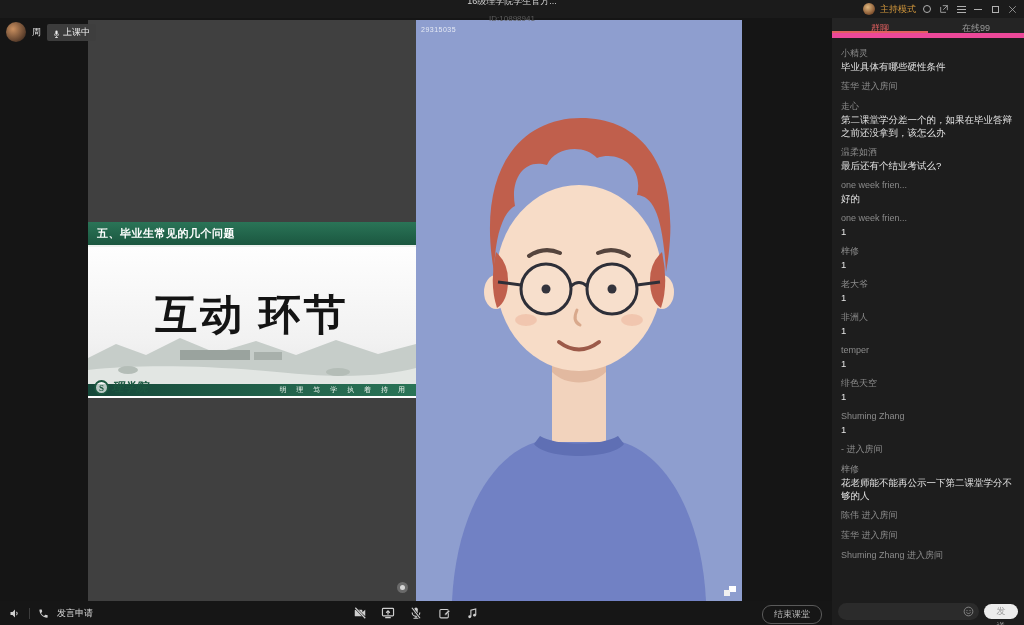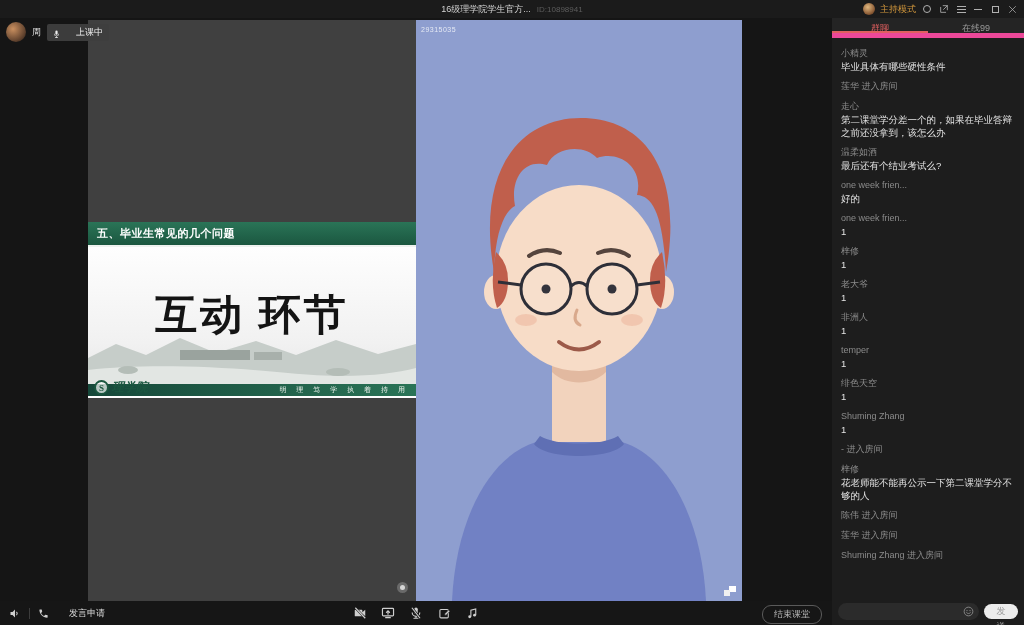--- a/index.html
+++ b/index.html
@@ -4,38 +4,38 @@
 <style>
   * { box-sizing: border-box; margin: 0; padding: 0; }
   html,body { width:1024px; height:625px; overflow:hidden; }
   body {
     position:relative; background:#151515;
     font-family:"Liberation Sans","DejaVu Sans",sans-serif;
     -webkit-font-smoothing:antialiased;
   }
   
   .titlebar { position:absolute; top:0; left:0; width:1024px; height:18px; background:#1b1b1b; z-index:30; }
-  .title-center { position:absolute; left:0; right:0; top:0; height:18px; display:flex; align-items:center; justify-content:center; gap:6px; }
+  .title-center { position:absolute; left:0; right:0; top:0; height:18px; display:flex; align-items:center; justify-content:center; gap:6px;flex-direction:column; }
   .room-title { font-size:9px; color:#d2d2d2; }
   .room-id { font-size:8px; color:#5d5d5d; }
   .title-right { position:absolute; right:6px; top:0; height:18px; display:flex; align-items:center; gap:5px; }
   .tb-avatar { width:12px; height:12px; border-radius:50%; background:radial-gradient(circle at 40% 35%, #e0b87f, #8a5a35 65%, #3a2414); }
   .mode-label { font-size:9px; color:#d2973c; }
   .wicon { display:inline-flex; align-items:center; justify-content:center; width:12px; height:12px; cursor:pointer; }
   .ic-ring { width:8px; height:8px; border:1px solid #b0b0b0; border-radius:50%; }
   .ic-menu { width:9px; height:7px; border-top:1px solid #b0b0b0; border-bottom:1px solid #b0b0b0; position:relative; }
   .ic-menu::after { content:""; position:absolute; left:0; right:0; top:2px; height:1px; background:#b0b0b0; }
   .ic-min { width:8px; height:1px; background:#b0b0b0; }
   .ic-max { width:7px; height:7px; border:1px solid #b0b0b0; }
   svg.lineicon { stroke:#b0b0b0; stroke-width:2; fill:none; stroke-linecap:round; stroke-linejoin:round; }
   
   .presenter { position:absolute; left:6px; top:22px; display:flex; align-items:center; gap:6px; z-index:20; }
   .presenter-avatar { width:20px; height:20px; border-radius:50%; background:radial-gradient(circle at 35% 35%, #c98f5f, #6b4a33 60%, #241812); }
   .presenter-name { font-size:9px; color:#e0e0e0; }
-  .presenter-badge { display:flex; align-items:flex-end; gap:16px; background:rgba(62,62,62,.95); border-radius:2px; padding:2px 6px; color:#efefef; font-size:9px; }
+  .presenter-badge { display:flex; align-items:flex-end; gap:3px; background:rgba(62,62,62,.95); border-radius:2px; padding:2px 6px; color:#efefef; font-size:9px; }
   
   .left-panel { position:absolute; left:88px; top:20px; width:328px; height:581px; background:#404040; z-index:5; }
   .right-panel { position:absolute; left:416px; top:20px; width:326px; height:581px; background:#8e9ecf; overflow:hidden; z-index:5; }
   .stream-id { position:absolute; left:5px; top:6px; font-size:7px; color:#eef1f8; opacity:.9; letter-spacing:.5px; }
   .corner-logo { position:absolute; right:6px; bottom:5px; width:12px; height:10px; }
   .watermark-badge { position:absolute; right:8px; bottom:8px; width:11px; height:11px; border-radius:50%; background:rgba(140,140,140,.55); display:flex; align-items:center; justify-content:center; }
   .watermark-badge i { display:block; width:5px; height:5px; border-radius:50%; background:rgba(240,240,240,.8); }
   
   .slide { position:absolute; left:0; top:202px; width:328px; height:176px; background:#fff; }
   .slide-header { height:25px; background:linear-gradient(180deg,#2a7457,#1b5740); border-bottom:2px solid #eef2ef; color:#fff; font-size:11px; font-weight:bold; line-height:23px; padding-left:9px; letter-spacing:.5px; }
@@ -44,21 +44,21 @@
   .slide-title { position:absolute; top:40px; left:0; width:100%; text-align:center; font-family:"Liberation Serif","DejaVu Serif",serif; font-size:42px; font-weight:bold; color:#141414; letter-spacing:3px; z-index:2; }
   .slide-strip { height:12px; background:linear-gradient(90deg,#16483a,#2a7457); display:flex; align-items:center; justify-content:flex-end; padding-right:7px; }
   .slide-motto { color:#e9f0ea; font-size:7px; letter-spacing:4px; white-space:nowrap; }
   .slide-logo { position:absolute; left:6px; bottom:2px; display:flex; align-items:center; gap:3px; z-index:3; }
   .logo-circle { width:15px; height:15px; border-radius:50%; border:2px solid #1b5740; color:#1b5740; font-size:9px; font-weight:bold; display:flex; align-items:center; justify-content:center; background:rgba(255,255,255,.7); font-family:"Liberation Serif","DejaVu Serif",serif; }
   .logo-text { font-family:"Liberation Serif","DejaVu Serif",serif; font-style:italic; font-weight:bold; font-size:12px; color:#1b5740; }
   
   .bottombar { position:absolute; left:0; top:601px; width:832px; height:24px; background:#161616; display:flex; align-items:center; z-index:25; }
   .bb-left { display:flex; align-items:center; gap:8px; margin-left:9px; }
   .bb-divider { width:1px; height:11px; background:#3c3c3c; }
-  .speech-request { display:flex; align-items:center; gap:20px; color:#dcdcdc; font-size:9px; cursor:pointer; }
+  .speech-request { display:flex; align-items:center; gap:8px; color:#dcdcdc; font-size:9px; cursor:pointer; }
   .bb-center { position:absolute; left:50%; transform:translateX(-50%); display:flex; align-items:center; gap:14px; }
   .bb-center .wicon { width:14px; height:14px; }
   .end-btn { position:absolute; right:10px; top:4px; border:1px solid #5a5a5a; border-radius:9px; background:transparent; color:#b9b9b9; font-size:9px; padding:2px 11px; cursor:pointer; }
   
   .sidebar { position:absolute; left:832px; top:18px; width:192px; height:607px; background:#1d1d1d; z-index:25; }
   .tabs { height:20px; display:flex; background:#242424; border-bottom:5px solid #ec4899; }
   .tab { flex:1; text-align:center; font-size:9px; color:#9a9a9a; line-height:20px; position:relative; cursor:pointer; }
   .tab.active { color:#e05f5f; }
   .tab.active::after { content:""; position:absolute; left:0; right:0; bottom:0; height:2px; background:#e05f5f; }
   .chat-list { position:absolute; top:21px; bottom:27px; left:0; right:0; overflow:hidden; padding:8px 8px 0 9px; }

